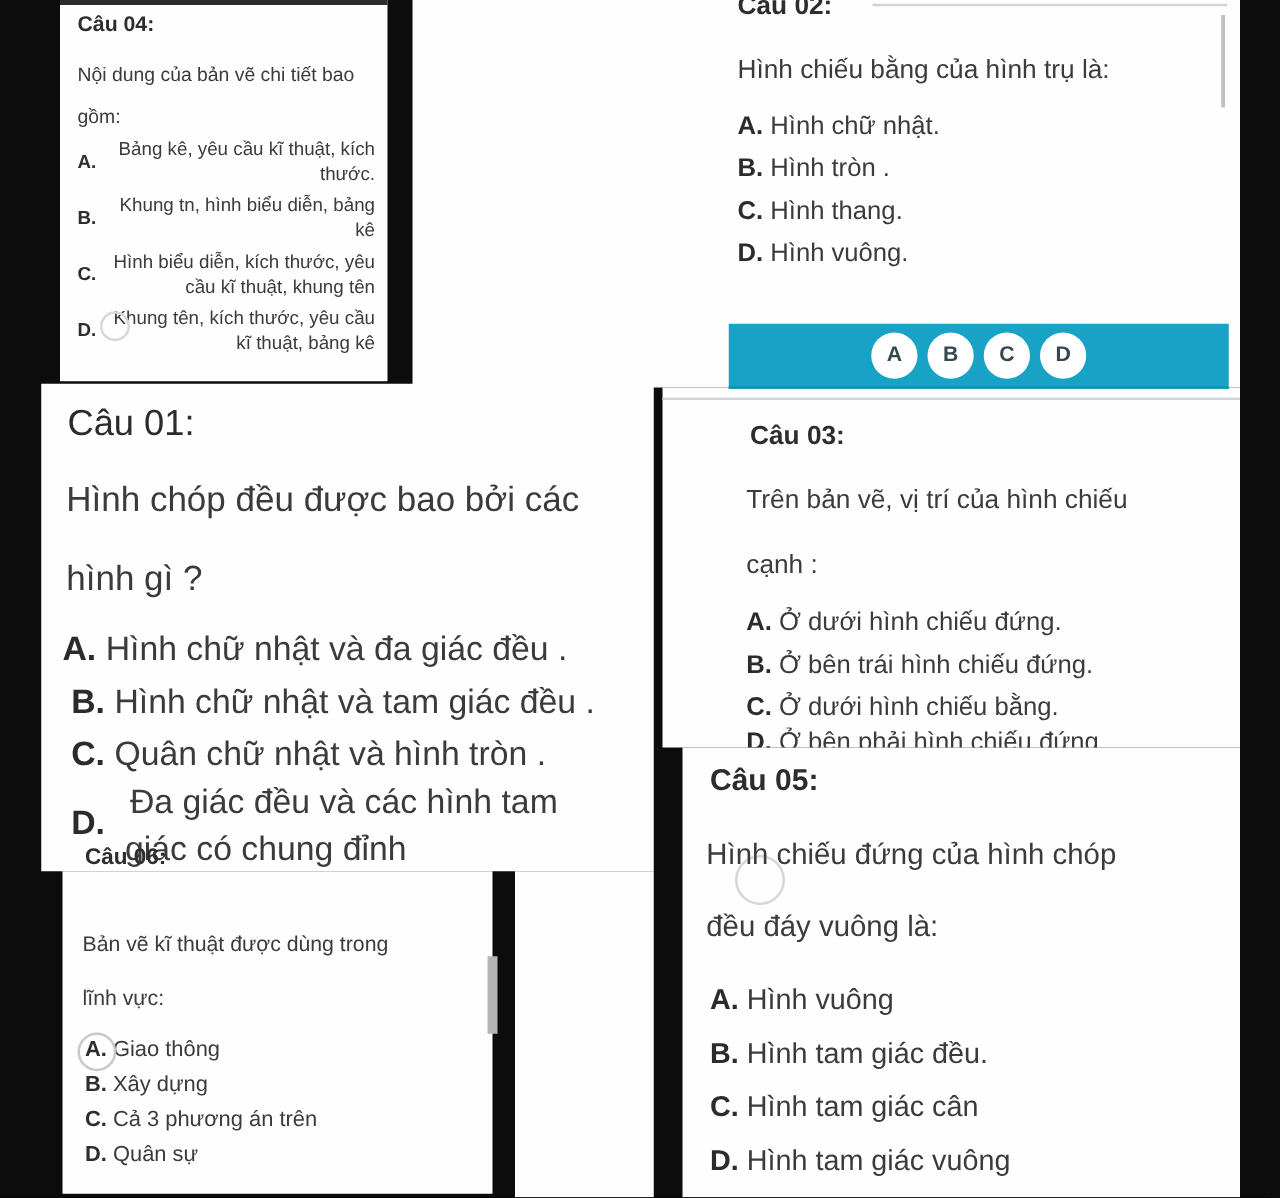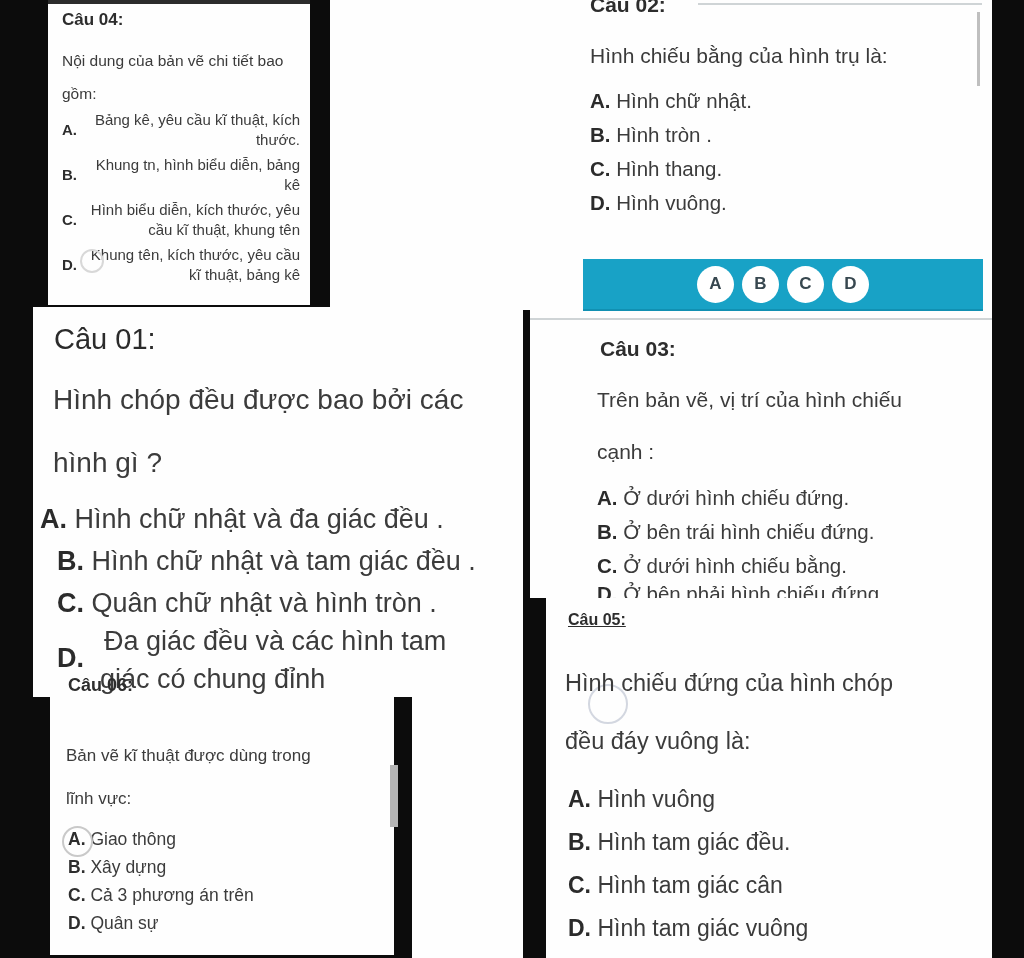--- a/index.html
+++ b/index.html
@@ -21,21 +21,21 @@
   
   .c06-title{font-size:18px;font-weight:700;color:#2d2d2d;}
   .c06-q{font-size:17px;}
   .c06-opt{font-size:17.5px;}
   .c06-l{font-weight:700;color:#2d2d2d;}
   
   .r-title{font-size:21px;font-weight:700;color:#2d2d2d;}
   .r-q{font-size:21px;}
   .r-opt{font-size:20.5px;}
   .r-l{font-weight:700;color:#2b2b2b;}
-  .c05-title{font-size:16px;font-weight:700;color:#2d2d2d;text-decoration:underline;}
+  .c05-title{font-size:24px;font-weight:700;color:#2d2d2d;}
   .c05-q{font-size:23.5px;}
   .c05-opt{font-size:23px;}
   .tealbar{position:absolute;left:583px;top:259px;width:400px;height:50px;background:#18a2c6;
            border-bottom:2px solid #1190b2;display:flex;align-items:center;justify-content:center;gap:8px;}
   .abtn{width:37px;height:37px;border-radius:50%;background:#fff;display:flex;align-items:center;
         justify-content:center;font-size:17px;font-weight:600;color:#37474f;}
   .ghost{position:absolute;border-radius:50%;border:2px solid #d3d7e0;background:transparent;}
   .hairline{position:absolute;background:#cfd4d6;}
   .clip{overflow:hidden;}
 </style>
@@ -75,21 +75,21 @@
   </div>
   <div class="abs c04-row" style="left:62px;top:245px;">
     <span class="c04-l">D.</span>
     <span class="c04-t">Khung tên, kích thước, yêu cầu kĩ thuật, bảng kê</span>
   </div>
   <div class="ghost" style="left:80px;top:249px;width:20px;height:20px;border-color:#d8d8d8;"></div>
 
   <div class="abs c01-title" style="left:54px;top:322px;">Câu 01:</div>
   <div class="abs c01-q" style="left:53px;top:383px;">Hình chóp đều được bao bởi các</div>
   <div class="abs c01-q" style="left:53px;top:446px;">hình gì ?</div>
-  <div class="abs c01-opt" style="left:40px;top:504px;">
+  <div class="abs c01-opt" style="left:50px;top:504px;">
     <span class="c01-l">A.</span>
     <span>Hình chữ nhật và đa giác đều .</span>
   </div>
   <div class="abs c01-opt" style="left:57px;top:546px;">
     <span class="c01-l">B.</span>
     <span>Hình chữ nhật và tam giác đều .</span>
   </div>
   <div class="abs c01-opt" style="left:57px;top:588px;">
     <span class="c01-l">C.</span>
     <span>Quân chữ nhật và hình tròn .</span>

